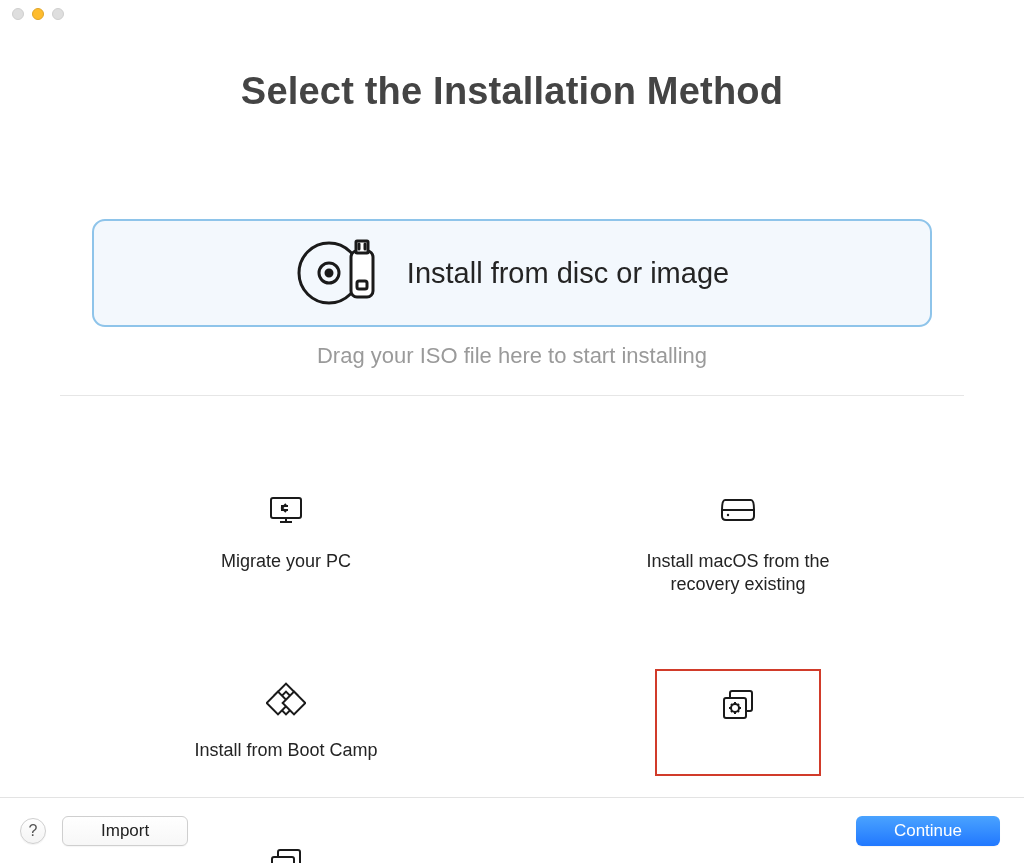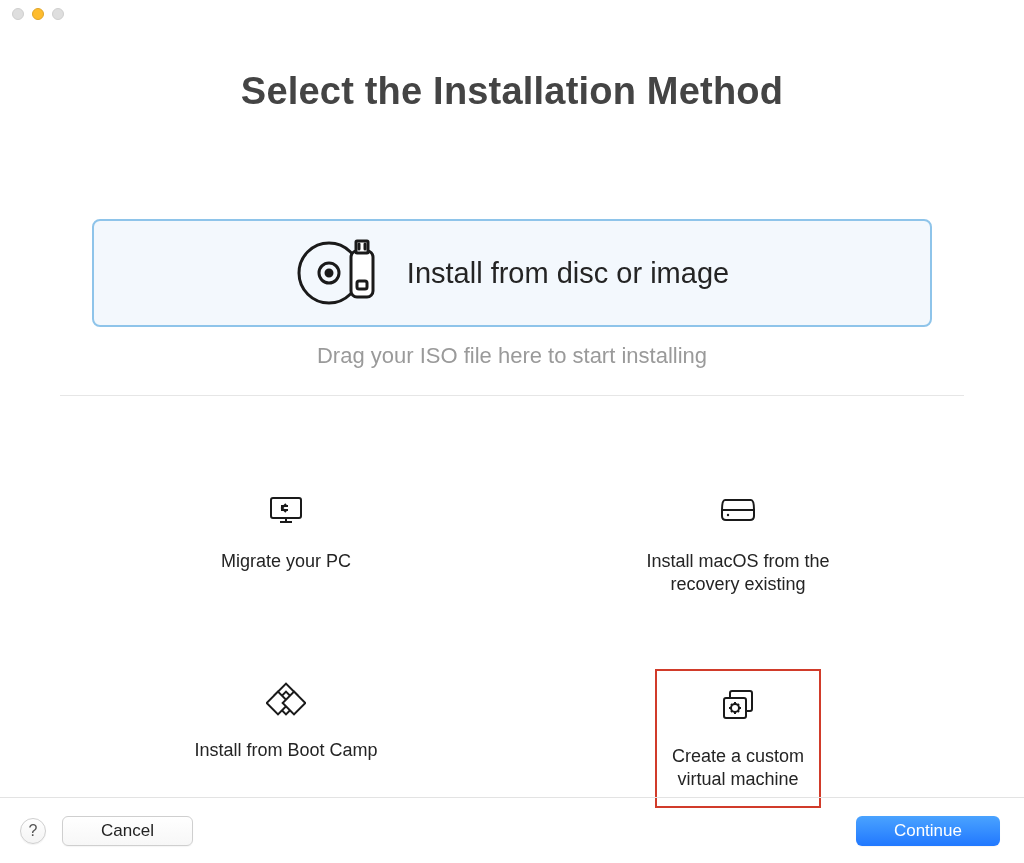--- a/index.html
+++ b/index.html
@@ -52,21 +52,21 @@
     }
     
     .primary-section {
       width: 840px;
       margin-top: 106px;
     }
     
     .primary-option {
       border: 2px solid #8ec4ea;
       background: #f3f8fd;
-      border-radius: 8px;
+      border-radius: 13px;
       height: 108px;
       display: flex;
       align-items: center;
       justify-content: center;
       gap: 28px;
       cursor: pointer;
     }
     
     .primary-option .big-icon svg {
       width: 84px;
@@ -264,33 +264,32 @@
 
     <div class="option highlighted">
       <span class="option-icon">
         <svg viewBox="0 0 40 36">
           <rect x="12" y="4" width="22" height="20" rx="2"></rect>
           <rect x="6" y="11" width="22" height="20" rx="2" fill="#ffffff"></rect>
           <circle cx="17" cy="21" r="4"></circle>
           <path d="M17 15 L17 17 M17 25 L17 27 M11 21 L13 21 M21 21 L23 21 M13 17 L14 18 M20 24 L21 25 M13 25 L14 24 M20 18 L21 17"></path>
         </svg>
       </span>
-      <span class="option-label">Create a custom virtual machine</span>
     </div>
 
     <div class="option">
       <span class="option-icon">
         <svg viewBox="0 0 40 36">
           <rect x="12" y="4" width="22" height="20" rx="2"></rect>
           <rect x="6" y="11" width="22" height="20" rx="2" fill="#ffffff"></rect>
         </svg>
       </span>
     </div>
 
   </div>
 </div>
 
 <div class="footer">
   <button class="help-btn">?</button>
-  <button class="btn">Cancel</button>
+  <button class="btn">Import</button>
   <div class="spacer"></div>
   <button class="btn btn-primary">Continue</button>
 </div>
 
 </body></html>

